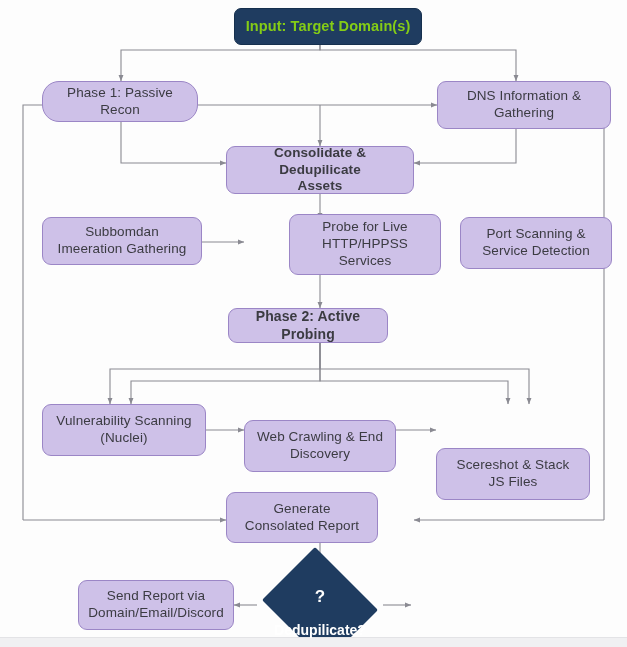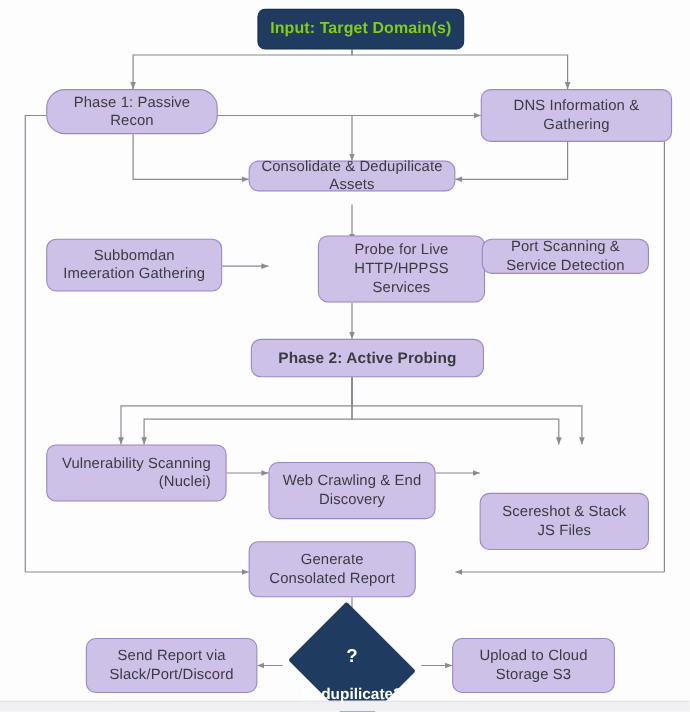--- a/index.html
+++ b/index.html
@@ -168,46 +168,46 @@
 
   <div class="node" style="left:42px; top:81px; width:156px; height:41px;border-radius:17px;">
     <span class="lines">Phase 1: Passive Recon</span>
   </div>
 
   <div class="node" style="left:437px; top:81px; width:174px; height:48px;">
     <span class="lines">DNS Information &amp;
 Gathering</span>
   </div>
 
-  <div class="node" style="left:226px; top:146px; width:188px; height:28px;">
+  <div class="node" style="left:226px; top:146px; width:188px; height:48px;font-weight:bold;">
     <span class="lines">Consolidate &amp; Dedupilicate
 Assets</span>
   </div>
 
   <div class="node" style="left:42px; top:217px; width:160px; height:48px;justify-content:center;">
     <span class="lines">Subbomdan
 Imeeration Gathering</span>
   </div>
 
   <div class="node" style="left:244px; top:214px; width:152px; height:61px;margin-left:45px;">
     <span class="lines">Probe for Live
 HTTP/HPPSS
 Services</span>
   </div>
 
-  <div class="node" style="left:438px; top:217px; width:152px; height:32px;">
+  <div class="node" style="left:460px; top:217px; width:152px; height:52px;">
     <span class="lines">Port Scanning &amp;
 Service Detection</span>
   </div>
 
-  <div class="node phase" style="left:228px; top:308px; width:212px; height:35px;">
+  <div class="node phase" style="left:228px; top:308px; width:160px; height:35px;">
     <span class="lines">Phase 2: Active Probing</span>
   </div>
 
-  <div class="node" style="left:42px; top:404px; width:164px; height:52px;text-align:right;">
+  <div class="node" style="left:42px; top:404px; width:164px; height:52px;">
     <span class="lines">Vulnerability Scanning
 (Nuclei)</span>
   </div>
 
   <div class="node" style="left:244px; top:404px; width:152px; height:52px;margin-top:16px;">
     <span class="lines">Web Crawling &amp; End
 Discovery</span>
   </div>
 
   <div class="node" style="left:436px; top:404px; width:154px; height:52px;margin-top:44px;">
@@ -223,23 +223,19 @@
   <div class="decision" style="left:257px; top:552px; width:126px; height:106px;">
     <div class="dia"></div>
     <div class="dtext">
       <span class="qmark">?</span>
       <span>Dedupilicate?</span>
     </div>
   </div>
 
   <div class="node" style="left:78px; top:580px; width:156px; height:50px;">
     <span class="lines">Send Report via
-Slack/Port/Discord</span>
-  </div>
-
-  <div class="node" style="left:411px; top:580px; width:148px; height:50px;">
-    <span class="lines">Upload to Cloud
-Storage S3</span>
-  </div>
+Domain/Email/Discord</span>
+  </div>
+
 
   <div class="bottom-strip"></div>
 
 </div>
 
 </body></html>

